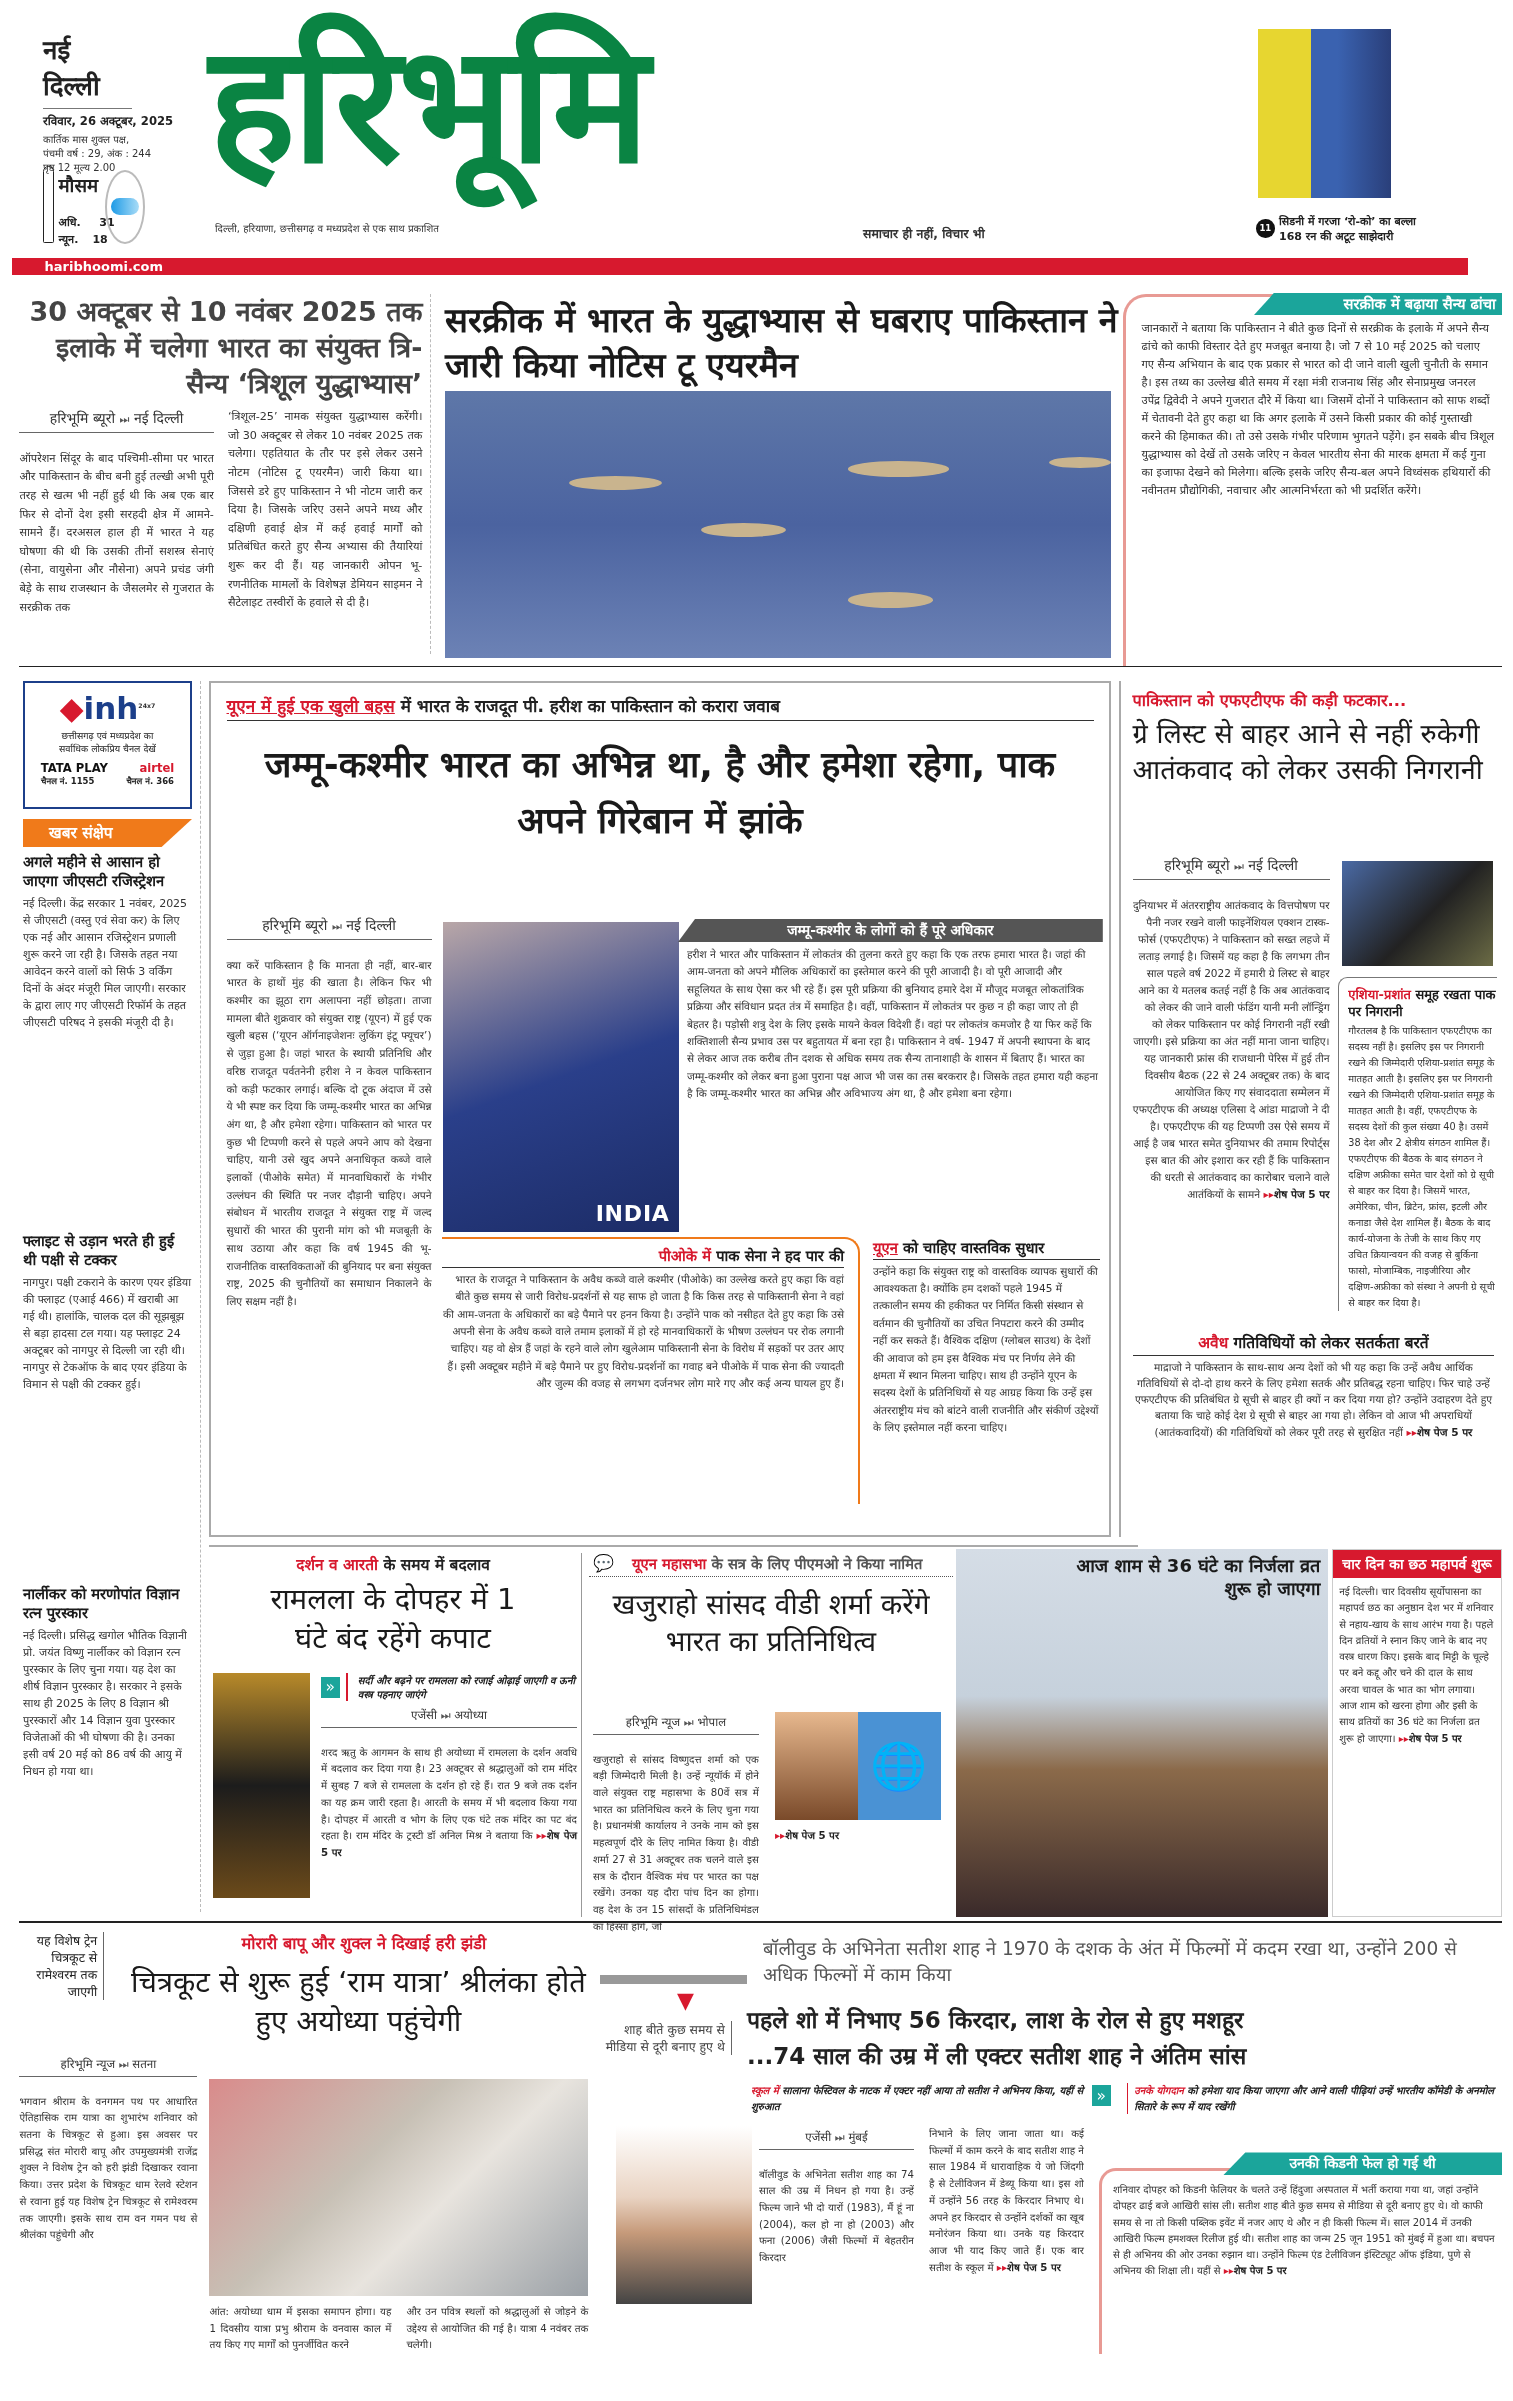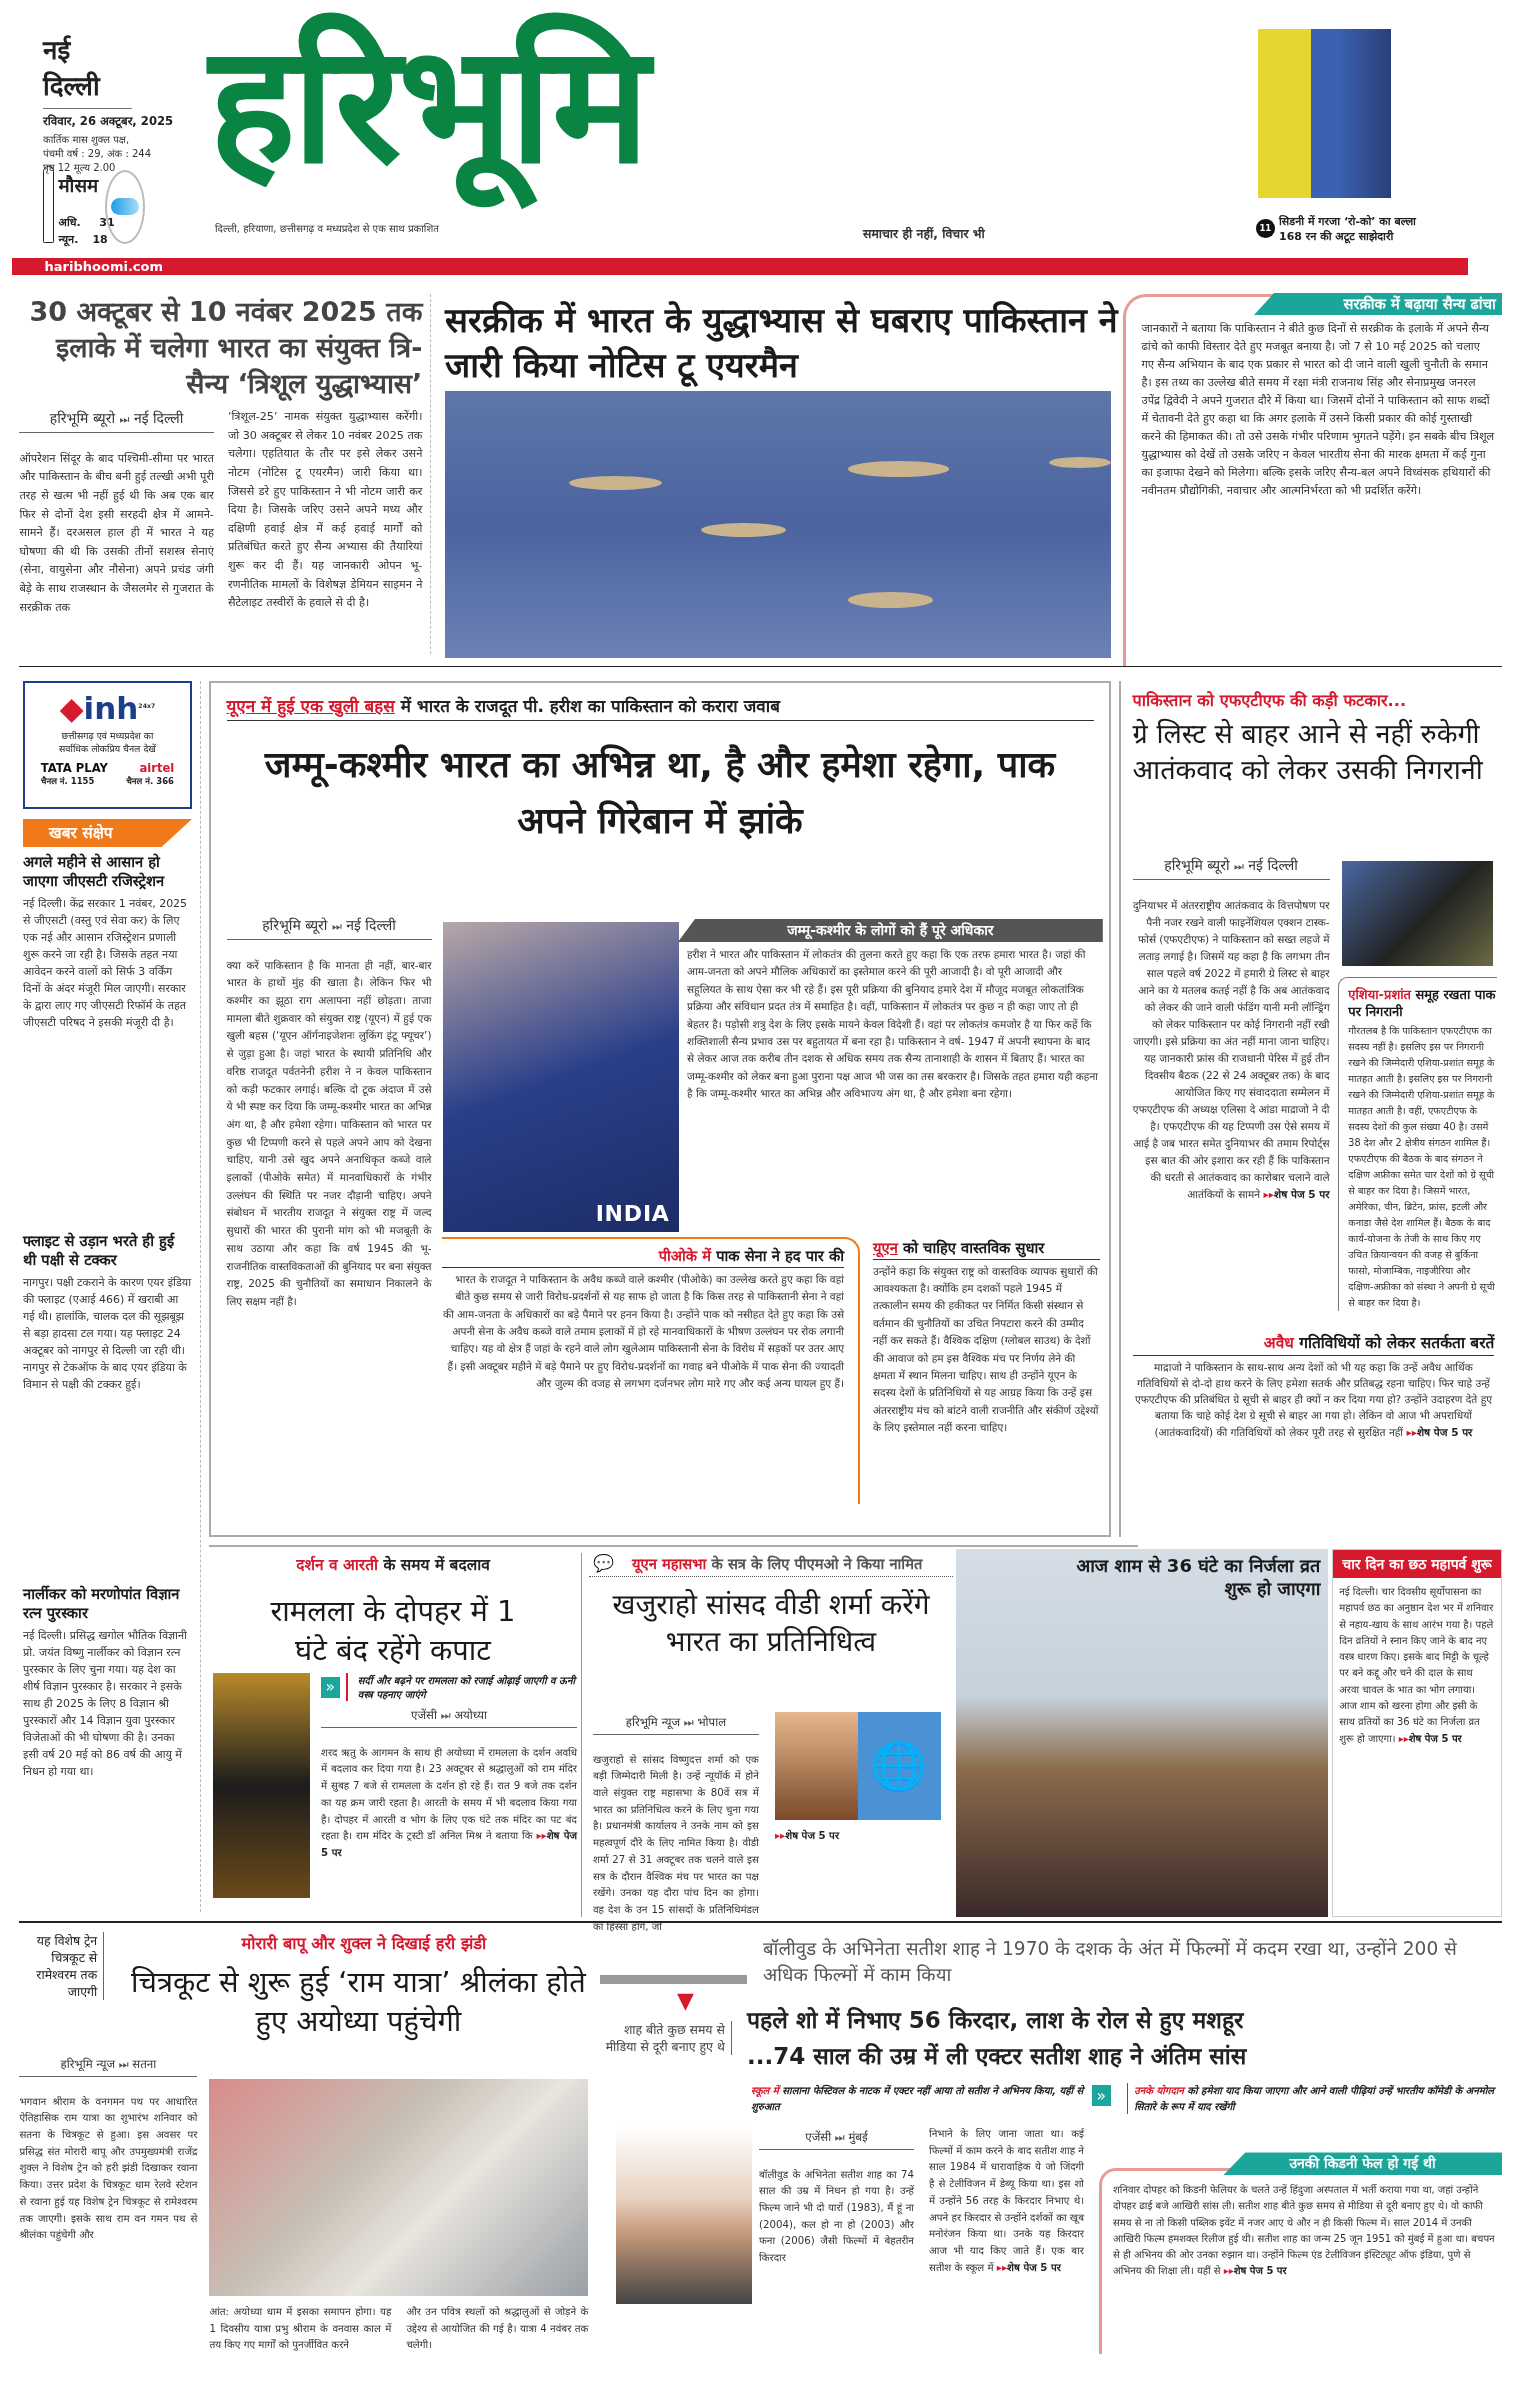--- a/index.html
+++ b/index.html
@@ -139,30 +139,30 @@
   <div style="position:absolute;left:11.6px;top:174px;width:197px">
     <div class="byline"><span>हरिभूमि ब्यूरो</span> <span class="arr">⏭</span> <span>नई दिल्ली</span></div>
     <p class="body-text" style="font-size:10.5px;line-height:17px;text-align:right"><span>दुनियाभर में अंतरराष्ट्रीय आतंकवाद के वित्तपोषण पर पैनी नजर रखने वाली फाइनेंशियल एक्शन टास्क-फोर्स (एफएटीएफ) ने पाकिस्तान को सख्त लहजे में लताड़ लगाई है। जिसमें यह कहा है कि लगभग तीन साल पहले वर्ष 2022 में हमारी ग्रे लिस्ट से बाहर आने का ये मतलब कतई नहीं है कि अब आतंकवाद को लेकर की जाने वाली फंडिंग यानी मनी लॉन्ड्रिंग को लेकर पाकिस्तान पर कोई निगरानी नहीं रखी जाएगी। इसे प्रक्रिया का अंत नहीं माना जाना चाहिए। यह जानकारी फ्रांस की राजधानी पेरिस में हुई तीन दिवसीय बैठक (22 से 24 अक्टूबर तक) के बाद आयोजित किए गए संवाददाता सम्मेलन में एफएटीएफ की अध्यक्ष एलिसा दे आंडा माद्राजो ने दी है। एफएटीएफ की यह टिप्पणी उस ऐसे समय में आई है जब भारत समेत दुनियाभर की तमाम रिपोर्ट्स इस बात की ओर इशारा कर रही हैं कि पाकिस्तान की धरती से आतंकवाद का कारोबार चलाने वाले आतंकियों के सामने</span> <span class="more"><span class="pl">▸▸</span><span>शेष पेज 5 पर</span></span></p>
   </div>
   <div class="abs photo" style="left:221px;top:180px;width:151px;height:105px;background:linear-gradient(135deg,#4a6aa5,#222 55%,#6b6b45)"></div>
   <div style="position:absolute;left:217px;top:296px;width:159px;border-left:1.5px solid #777;border-top:1.5px solid #777;border-top-left-radius:9.3px;padding:7.7px 0 0 9.3px">
     <h3 style="font-size:13px;line-height:17px"><span class="red">एशिया-प्रशांत</span> <span>समूह रखता पाक पर निगरानी</span></h3>
     <p class="small-text" style="font-size:9.7px;line-height:16px;margin-top:3.1px">गौरतलब है कि पाकिस्तान एफएटीएफ का सदस्य नहीं है। इसलिए इस पर निगरानी रखने की जिम्मेदारी एशिया-प्रशांत समूह के मातहत आती है। इसलिए इस पर निगरानी रखने की जिम्मेदारी एशिया-प्रशांत समूह के मातहत आती है। वहीं, एफएटीएफ के सदस्य देशों की कुल संख्या 40 है। उसमें 38 देश और 2 क्षेत्रीय संगठन शामिल हैं। एफएटीएफ की बैठक के बाद संगठन ने दक्षिण अफ्रीका समेत चार देशों को ग्रे सूची से बाहर कर दिया है। जिसमें भारत, अमेरिका, चीन, ब्रिटेन, फ्रांस, इटली और कनाडा जैसे देश शामिल हैं। बैठक के बाद कार्य-योजना के तेजी के साथ किए गए उचित क्रियान्वयन की वजह से बुर्किना फासो, मोजाम्बिक, नाइजीरिया और दक्षिण-अफ्रीका को संस्था ने अपनी ग्रे सूची से बाहर कर दिया है।</p>
   </div>
   <div style="position:absolute;left:11.6px;top:650px;right:7.7px">
-    <h3 style="font-size:15.5px;text-align:right;border-bottom:1.5px solid #333;padding-bottom:1.5px"><span class="red">अवैध</span> <span>गतिविधियों को लेकर सतर्कता बरतें</span></h3>
+    <h3 style="font-size:15.5px;text-align:center;border-bottom:1.5px solid #333;padding-bottom:1.5px"><span class="red">अवैध</span> <span>गतिविधियों को लेकर सतर्कता बरतें</span></h3>
     <p class="small-text" style="font-size:10.5px;line-height:16.3px;text-align:center;margin-top:3.1px"><span>माद्राजो ने पाकिस्तान के साथ-साथ अन्य देशों को भी यह कहा कि उन्हें अवैध आर्थिक गतिविधियों से दो-दो हाथ करने के लिए हमेशा सतर्क और प्रतिबद्ध रहना चाहिए। फिर चाहे उन्हें एफएटीएफ की प्रतिबंधित ग्रे सूची से बाहर ही क्यों न कर दिया गया हो? उन्होंने उदाहरण देते हुए बताया कि चाहे कोई देश ग्रे सूची से बाहर आ गया हो। लेकिन वो आज भी अपराधियों (आतंकवादियों) की गतिविधियों को लेकर पूरी तरह से सुरक्षित नहीं</span> <span class="more"><span class="pl">▸▸</span><span>शेष पेज 5 पर</span></span></p>
   </div>
 </div>
 
 <div class="abs" style="left:209px;top:1545px;width:929px;border-top:2.3px solid #aaa"></div>
 
 <div class="abs" style="left:209px;top:1553px;width:368px;height:364px">
   <div style="text-align:center;font-size:15.5px;font-weight:bold"><span class="red">दर्शन व आरती</span> <span>के समय में बदलाव</span></div>
-  <h2 style="font-size:29px;line-height:39px;text-align:center;font-weight:normal;margin-top:17px;padding:0 46px">रामलला के दोपहर में 1 घंटे बंद रहेंगे कपाट</h2>
+  <h2 style="font-size:29px;line-height:39px;text-align:center;font-weight:normal;margin-top:5px;padding:0 46px">रामलला के दोपहर में 1 घंटे बंद रहेंगे कपाट</h2>
   <div class="abs photo" style="left:3.9px;top:120px;width:97px;height:225px;background:linear-gradient(180deg,#b88a2a,#1c1c1c 50%,#6b4a1a)"></div>
   <div class="abs" style="left:112px;top:120px;right:0">
     <div style="display:flex;gap:6.2px;align-items:center">
       <span class="teal" style="color:#fff;font-size:15.5px;padding:1.5px 4.6px">»</span>
       <span style="font-size:10px;font-style:italic;font-weight:bold;border-left:2.3px solid #d7192e;padding-left:10px">सर्दी और बढ़ने पर रामलला को रजाई ओढ़ाई जाएगी व ऊनी वस्त्र पहनाए जाएंगे</span>
     </div>
     <div class="byline" style="font-size:11.6px;margin-top:6.2px"><span>एजेंसी</span> <span class="arr">⏭</span> <span>अयोध्या</span></div>
     <p class="body-text" style="font-size:10.2px;line-height:16.7px"><span>शरद ऋतु के आगमन के साथ ही अयोध्या में रामलला के दर्शन अवधि में बदलाव कर दिया गया है। 23 अक्टूबर से श्रद्धालुओं को राम मंदिर में सुबह 7 बजे से रामलला के दर्शन हो रहे हैं। रात 9 बजे तक दर्शन का यह क्रम जारी रहता है। आरती के समय में भी बदलाव किया गया है। दोपहर में आरती व भोग के लिए एक घंटे तक मंदिर का पट बंद रहता है। राम मंदिर के ट्रस्टी डॉ अनिल मिश्र ने बताया कि</span> <span class="more"><span class="pl">▸▸</span><span>शेष पेज 5 पर</span></span></p>
   </div>
 </div>

